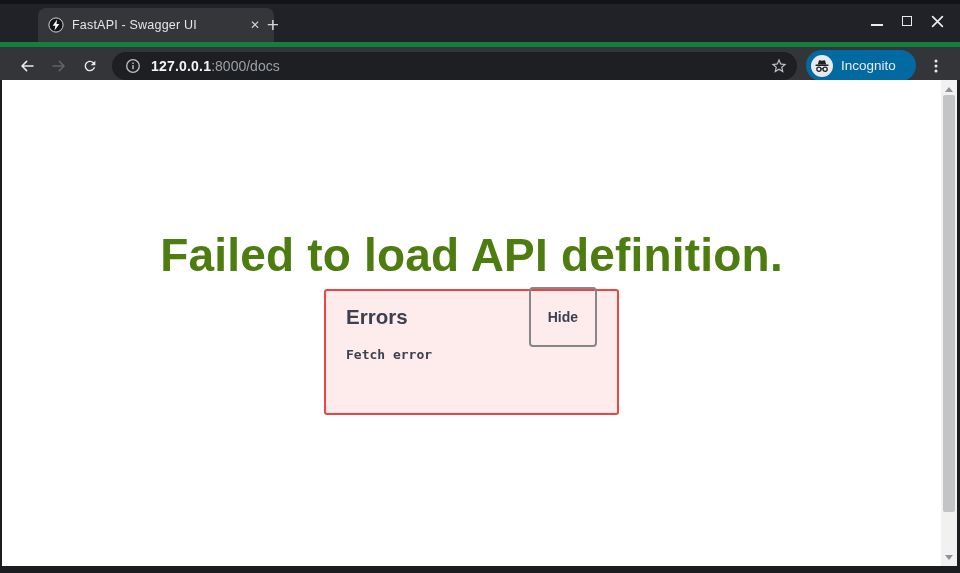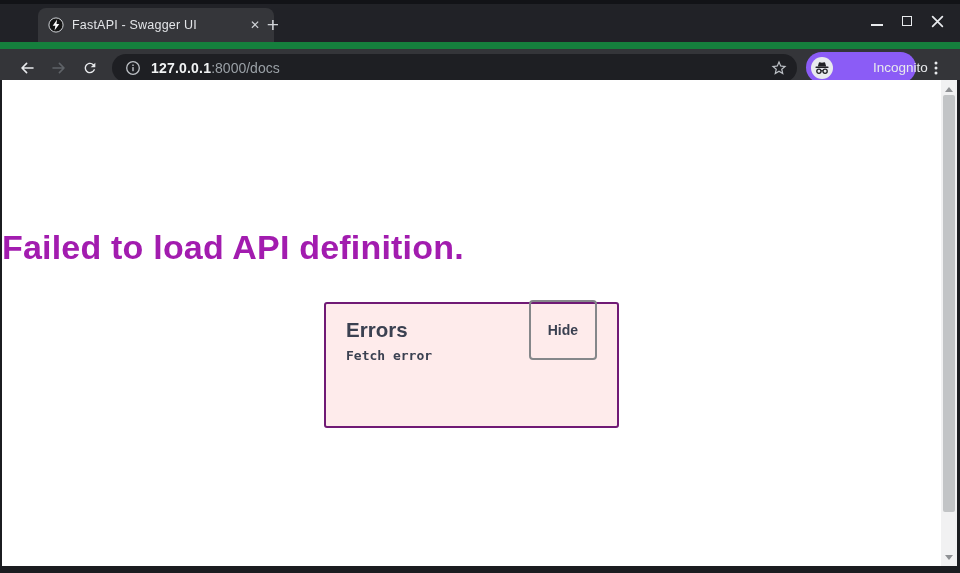--- a/index.html
+++ b/index.html
@@ -33,61 +33,61 @@
     color:#cfd2d6;font-size:21px;font-weight:300;line-height:27px;text-align:center;
     border-radius:50%;cursor:pointer;
   }
   .wincontrols{position:absolute;right:8px;top:0;height:42px;display:flex;align-items:center;}
   .winbtn{width:30px;height:30px;display:flex;align-items:center;justify-content:center;cursor:pointer;}
   .glyph-min{width:12px;height:2px;background:#e8eaed;display:block;margin-top:8px;}
   .glyph-max{width:10px;height:10px;border:1.6px solid #e8eaed;display:block;}
   
   .toolbar{
     position:absolute;left:0;top:42px;width:960px;height:38px;
-    background:#343539;border-top:7px solid #15803d;
+    background:#343539;border-top:5px solid #15803d;
   }
   .navbtn{position:absolute;top:7px;width:24px;height:24px;display:flex;align-items:center;justify-content:center;border-radius:50%;cursor:pointer;}
   .omnibox{
     position:absolute;left:112px;top:5px;width:685px;height:28px;
     background:#1e1f23;border-radius:14px;display:flex;align-items:center;cursor:text;
   }
   .omni-info{margin-left:13px;width:16px;height:16px;flex:0 0 16px;cursor:pointer;}
   .omni-url{margin-left:10px;font-size:14px;white-space:nowrap;flex:1 1 auto;overflow:hidden;}
   .url-host{color:#f1f3f4;font-weight:600;letter-spacing:.2px;}
   .url-rest{color:#9aa0a6;font-weight:400;}
   .omni-star{margin-right:9px;width:18px;height:18px;flex:0 0 18px;cursor:pointer;}
   .incognito{
     position:absolute;left:806px;top:3px;width:110px;height:31px;border-radius:16px;
-    background:#8b5cf6;display:flex;align-items:center;gap:32px;
+    background:#0369a1;display:flex;align-items:center;
   }
   .incog-circle{margin-left:5px;width:22px;height:22px;flex:0 0 22px;}
   .incog-label{margin-left:8px;font-size:13.5px;color:#e8eaed;}
   .menu-dots{position:absolute;left:924px;top:7px;width:24px;height:24px;display:flex;align-items:center;justify-content:center;cursor:pointer;}
   
   .content{
     position:absolute;left:2px;top:80px;width:939px;height:486px;
     background:#ffffff;overflow:hidden;
   }
   .page-heading{
-    margin:148px 0 0 0;
-    font-size:34px;font-weight:700;color:#a21caf;letter-spacing:.2px;
+    margin:148px 0 0 0;text-align:center;
+    font-size:46px;font-weight:700;color:#4d7c0f;letter-spacing:.2px;
   }
   .errors-wrapper{
-    position:absolute;left:322px;top:222px;width:295px;height:126px;
-    background:#feebeb;border:2px solid #701a75;border-radius:3px;
+    position:absolute;left:322px;top:209px;width:295px;height:126px;
+    background:#feebeb;border:2px solid #ef4444;border-radius:3px;
     padding:12px 20px 20px 20px;
   }
   .errors-header{display:flex;align-items:center;justify-content:space-between;height:28px;}
   .errors-title{font-size:20.5px;font-weight:700;color:#3b4151;}
   .hide-btn{
     font-family:"Liberation Sans",sans-serif;
     background:transparent;border:2px solid #85878a;border-radius:4px;
     padding:20px 17px;font-size:14px;font-weight:700;color:#3b4151;cursor:pointer;
   }
-  .error-item{margin-top:4px;font-family:"DejaVu Sans Mono",monospace;}
+  .error-item{margin-top:16px;font-family:"DejaVu Sans Mono",monospace;}
   .error-type{font-size:13px;font-weight:700;color:#3b4151;}
   .error-message{font-size:13px;color:#55585e;margin-top:3px;white-space:nowrap;}
   
   .scrollbar{
     position:absolute;left:941px;top:80px;width:16px;height:486px;background:#f1f1f2;
   }
   .sb-arrow{position:absolute;left:0;width:16px;height:14px;display:flex;align-items:center;justify-content:center;cursor:pointer;}
   .sb-arrow.up{top:2px;}
   .sb-arrow.down{bottom:2px;}
   .tri-up{width:0;height:0;border-left:4px solid transparent;border-right:4px solid transparent;border-bottom:5px solid #8f9194;}

